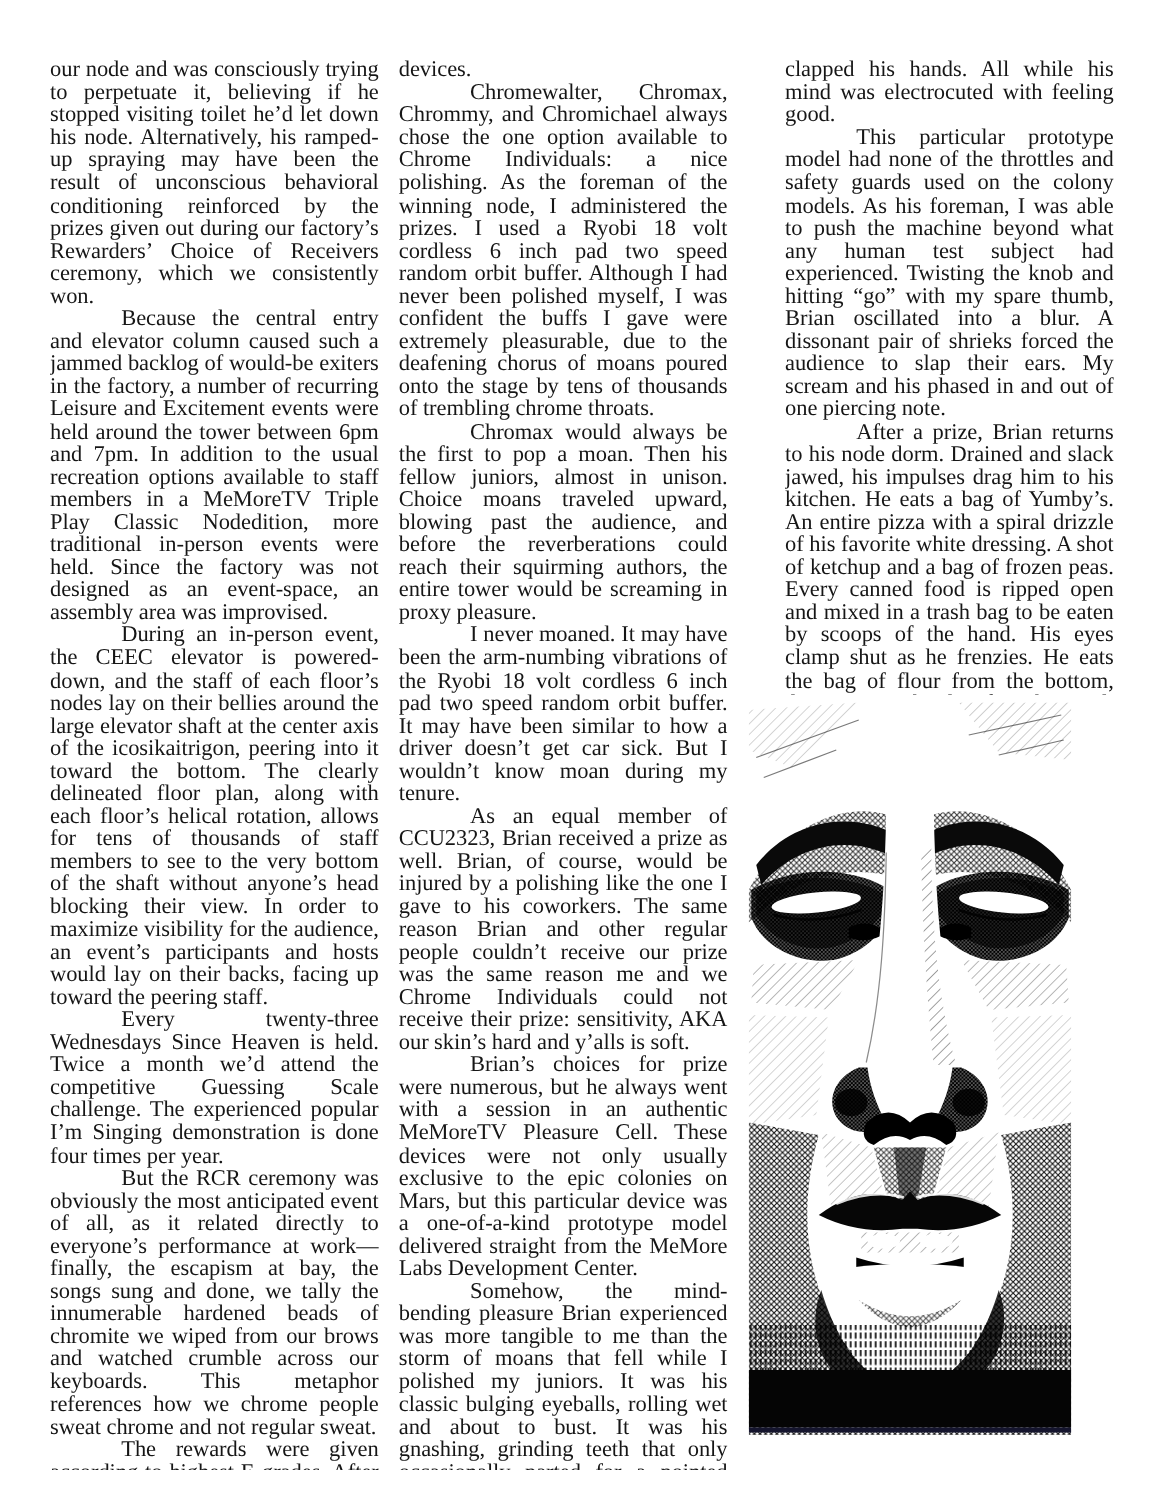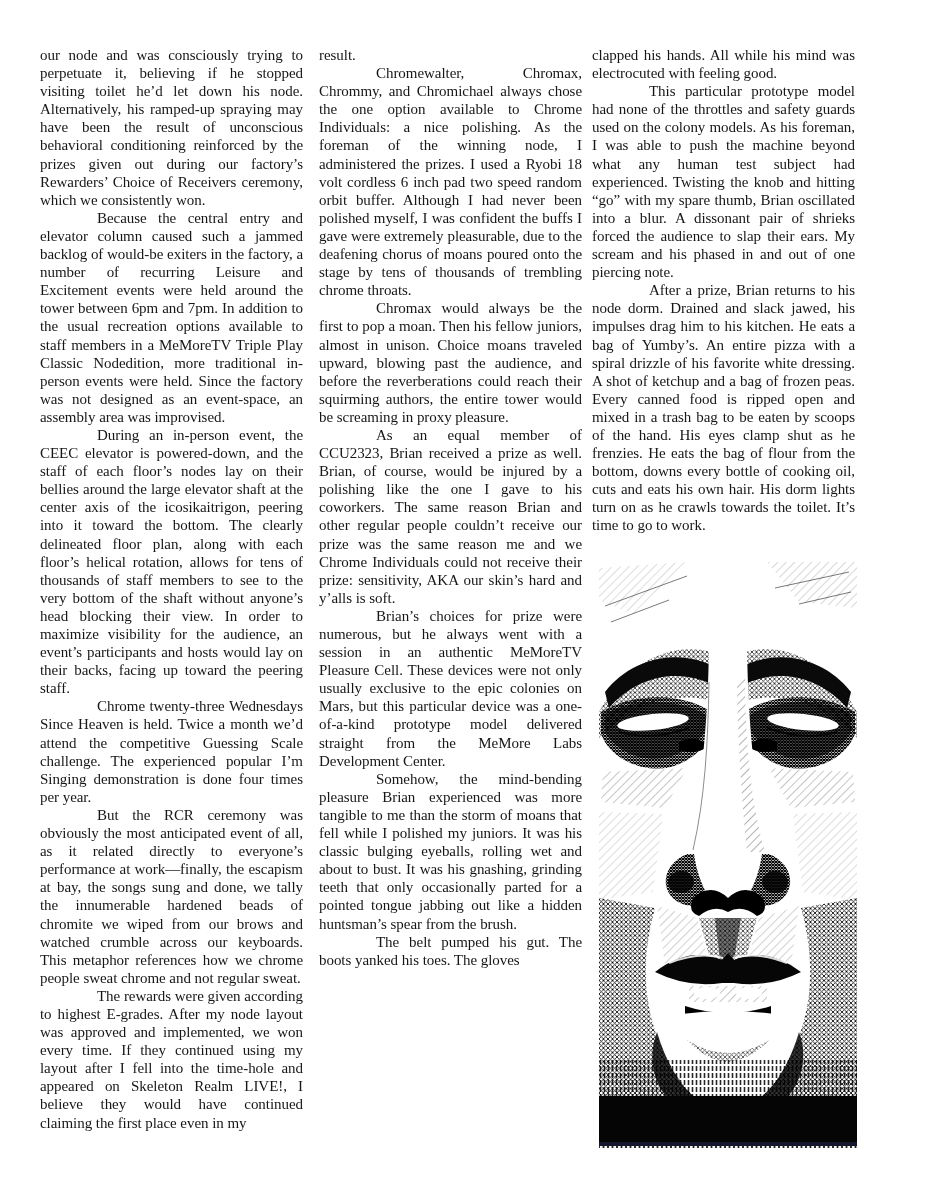--- a/index.html
+++ b/index.html
@@ -9,55 +9,56 @@
     color: #161616;
     font-family: "Liberation Serif", serif;
     position: relative;
     overflow: hidden;
   }
   .col {
     position: absolute;
     top: 46px;
     width: 263px;
     text-align: justify;
-    font-size: 15px;
+    font-size: 18px;
     line-height: 18.1px;
     letter-spacing: -0.05px;
     hyphens: auto;
     -webkit-hyphens: auto;
   }
   #col1 { left: 40px;  height: 1130px; overflow: hidden; }
   #col2 { left: 319px; height: 1130px; overflow: hidden; }
-  #col3 { left: 592px; height: 510px;  overflow: hidden; }
+  #col3 { left: 628px; height: 510px;  overflow: hidden; }
   .col p { margin: 0; text-indent: 57px; }
   .col p.cont { text-indent: 0; }
   .it { }
   figure.face {
     position: absolute;
     left: 599px; top: 562px;
     width: 258px; height: 586px;
     margin: 0; padding: 0;
   }
 </style>
 </head>
 <body>
 
 <div class="col" id="col1">
   <p class="cont"><span>our node and was consciously trying to perpetuate it, believing if he stopped visiting toilet he’d let down his node. Alternatively, his ramped-up spraying may have been the result of unconscious behavioral conditioning reinforced by the prizes given out during our factory’s Rewarders’ Choice of Receivers ceremony, which we consistently won.</span></p>
   <p><span>Because the central entry and elevator column caused such a jammed backlog of would-be exiters in the factory, a number of recurring Leisure and Excitement events were held around the tower between 6pm and 7pm. In addition to the usual recreation options available to staff members in a MeMoreTV Triple Play Classic Nodedition, more traditional in-person events were held. Since the factory was not designed as an event-space, an assembly area was improvised.</span></p>
   <p><span>During an in-person event, the CEEC elevator is powered-down, and the staff of each floor’s nodes lay on their bellies around the large elevator shaft at the center axis of the icosikaitrigon, peering into it toward the bottom. The clearly delineated floor plan, along with each floor’s helical rotation, allows for tens of thousands of staff members to see to the very bottom of the shaft without anyone’s head blocking their view. In order to maximize visibility for the audience, an event’s participants and hosts would lay on their backs, facing up toward the peering staff.</span></p>
-  <p><span>Chrome twenty-three Wednesdays </span><span class="it">Since Heaven</span><span> is held. Twice a month we’d attend the competitive </span><span class="it">Guessing Scale</span><span> challenge. The experienced popular </span><span class="it">I’m Singing</span><span> demonstration is done four times per year.</span></p>
+  <p><span>Every twenty-three Wednesdays </span><span class="it">Since Heaven</span><span> is held. Twice a month we’d attend the competitive </span><span class="it">Guessing Scale</span><span> challenge. The experienced popular </span><span class="it">I’m Singing</span><span> demonstration is done four times per year.</span></p>
   <p><span>But the RCR ceremony was obviously the most anticipated event of all, as it related directly to everyone’s performance at work—finally, the escapism at bay, the songs sung and done, we tally the innumerable hardened beads of chromite we wiped from our brows and watched crumble across our keyboards. This metaphor references how we chrome people sweat chrome and not regular sweat.</span></p>
   <p><span>The rewards were given according to highest E-grades. After my node layout was approved and implemented, we won every time. If they continued using my layout after I fell into the time-hole and appeared on Skeleton Realm LIVE!, I believe they would have continued claiming the first place even in my</span></p>
 </div>
 
 <div class="col" id="col2">
-  <p class="cont"><span>result.</span></p>
+  <p class="cont"><span>devices.</span></p>
   <p><span>Chromewalter, Chromax, Chrommy, and Chromichael always chose the one option available to Chrome Individuals: a nice polishing. As the foreman of the winning node, I administered the prizes. I used a Ryobi 18 volt cordless 6 inch pad two speed random orbit buffer. Although I had never been polished myself, I was confident the buffs I gave were extremely pleasurable, due to the deafening chorus of moans poured onto the stage by tens of thousands of trembling chrome throats.</span></p>
   <p><span>Chromax would always be the first to pop a moan. Then his fellow juniors, almost in unison. Choice moans traveled upward, blowing past the audience, and before the reverberations could reach their squirming authors, the entire tower would be screaming in proxy pleasure.</span></p>
+  <p><span>I never moaned. It may have been the arm-numbing vibrations of the Ryobi 18 volt cordless 6 inch pad two speed random orbit buffer. It may have been similar to how a driver doesn’t get car sick. But I wouldn’t know moan during my tenure.</span></p>
   <p><span>As an equal member of CCU2323, Brian received a prize as well. Brian, of course, would be injured by a polishing like the one I gave to his coworkers. The same reason Brian and other regular people couldn’t receive our prize was the same reason me and we Chrome Individuals could not receive </span><span class="it">their</span><span> prize: sensitivity, AKA our skin’s hard and y’alls is soft.</span></p>
   <p><span>Brian’s choices for prize were numerous, but he always went with a session in an authentic MeMoreTV Pleasure Cell. These devices were not only usually exclusive to the epic colonies on Mars, but this particular device was a one-of-a-kind prototype model delivered straight from the MeMore Labs Development Center.</span></p>
   <p><span>Somehow, the mind-bending pleasure Brian experienced was more tangible to me than the storm of moans that fell while I polished my juniors. It was his classic bulging eyeballs, rolling wet and about to bust. It was his gnashing, grinding teeth that only occasionally parted for a pointed tongue jabbing out like a hidden huntsman’s spear from the brush.</span></p>
   <p><span>The belt pumped his gut. The boots yanked his toes. The gloves</span></p>
 </div>
 
 <div class="col" id="col3">
   <p class="cont"><span>clapped his hands. All while his mind was electrocuted with feeling good.</span></p>
   <p><span>This particular prototype model had none of the throttles and safety guards used on the colony models. As his foreman, I was able to push the machine beyond what any human test subject had experienced. Twisting the knob and hitting “go” with my spare thumb, Brian oscillated into a blur. A dissonant pair of shrieks forced the audience to slap their ears. My scream and his phased in and out of one piercing note.</span></p>
   <p><span>After a prize, Brian returns to his node dorm. Drained and slack jawed, his impulses drag him to his kitchen. He eats a bag of Yumby’s. An entire pizza with a spiral drizzle of his favorite white dressing. A shot of ketchup and a bag of frozen peas. Every canned food is ripped open and mixed in a trash bag to be eaten by scoops of the hand. His eyes clamp shut as he frenzies. He eats the bag of flour from the bottom, downs every bottle of cooking oil, cuts and eats his own hair. His dorm lights turn on as he crawls towards the toilet. It’s time to go to work.</span></p>

